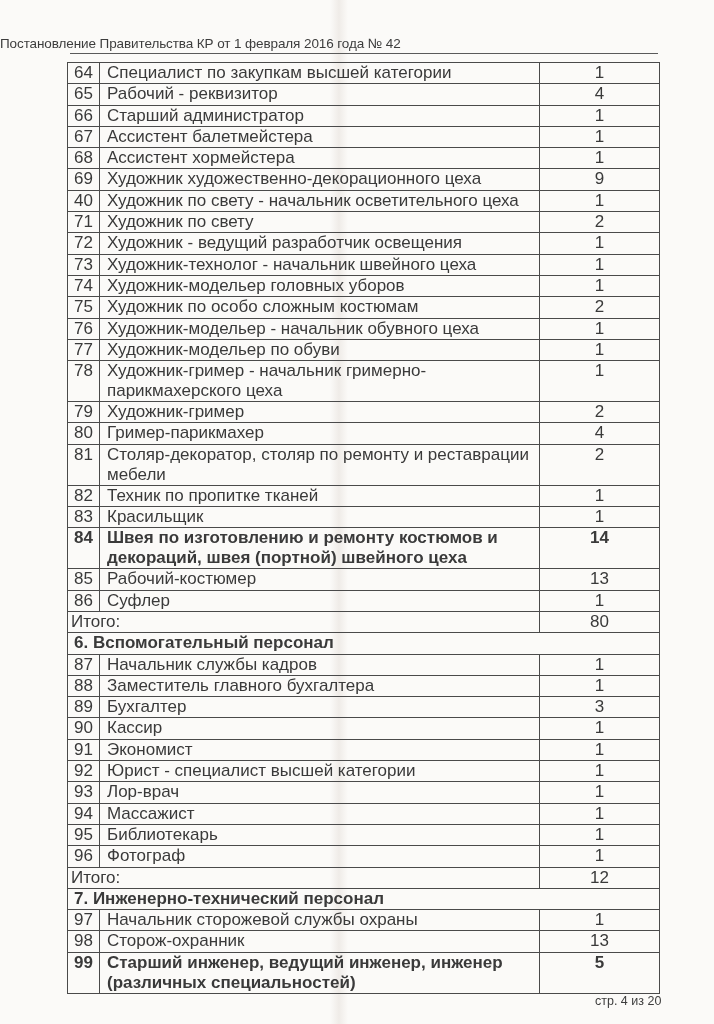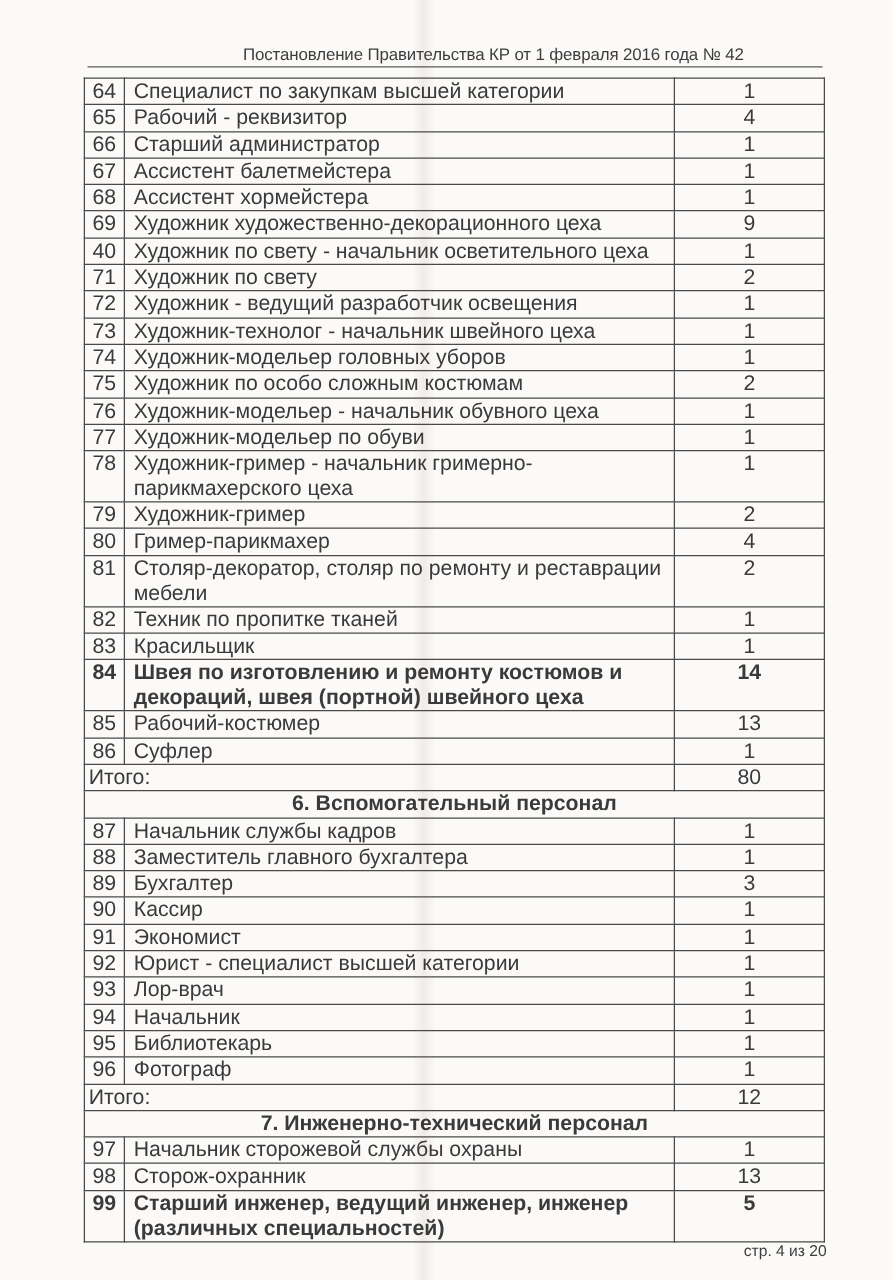--- a/index.html
+++ b/index.html
@@ -22,21 +22,21 @@
       width: 18px;
       height: 1024px;
       background: linear-gradient(90deg, rgba(230,225,220,0) 0%, rgba(225,218,212,0.45) 50%, rgba(230,225,220,0) 100%);
       pointer-events: none;
     }
     .header-title {
       position: absolute;
       left: 0;
       width: 595px;
       top: 36px;
-      text-align: right;
+      text-align: left;
       font-size: 13.5px;
       color: #3d3d3d;
       letter-spacing: -0.1px;
     }
     .header-rule {
       position: absolute;
       left: 70px;
       width: 588px;
       top: 53px;
       height: 0;
@@ -70,21 +70,20 @@
       margin-left: 40px;
     }
     td.qty {
       width: 108px;
       text-align: center;
     }
     td.total-label {
       padding-left: 3px !important;
     }
     td.section-cell {
-      text-align: center;
       font-weight: bold;
       color: #333;
     }
     tr.tall td {
       height: 40px;
       font-weight: bold;
     }
     .page-number {
       position: absolute;
       left: 595px;
@@ -260,21 +259,21 @@
         <td class="title-cell">Юрист - специалист высшей категории</td>
         <td class="qty">1</td>
       </tr>
       <tr>
         <td class="num">93</td>
         <td class="title-cell">Лор-врач</td>
         <td class="qty">1</td>
       </tr>
       <tr>
         <td class="num">94</td>
-        <td class="title-cell">Начальник</td>
+        <td class="title-cell">Массажист</td>
         <td class="qty">1</td>
       </tr>
       <tr>
         <td class="num">95</td>
         <td class="title-cell">Библиотекарь</td>
         <td class="qty">1</td>
       </tr>
       <tr>
         <td class="num">96</td>
         <td class="title-cell">Фотограф</td>

